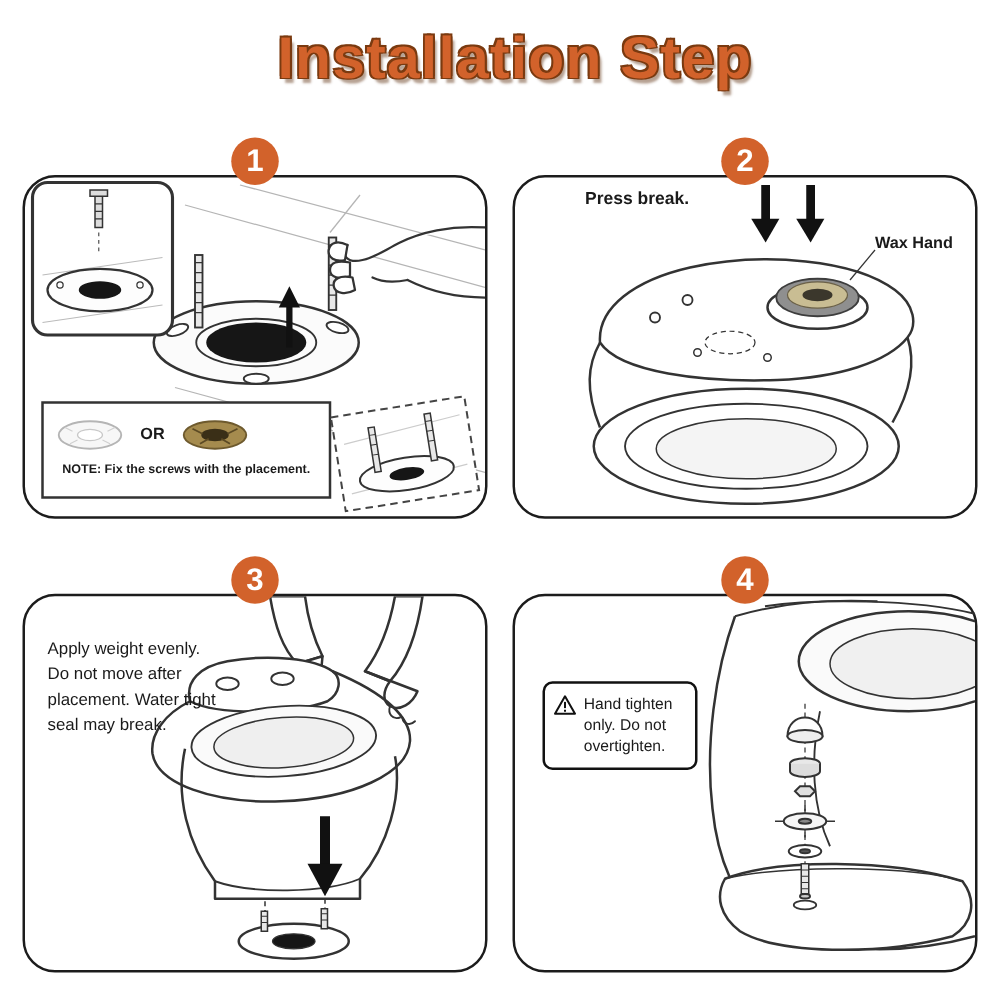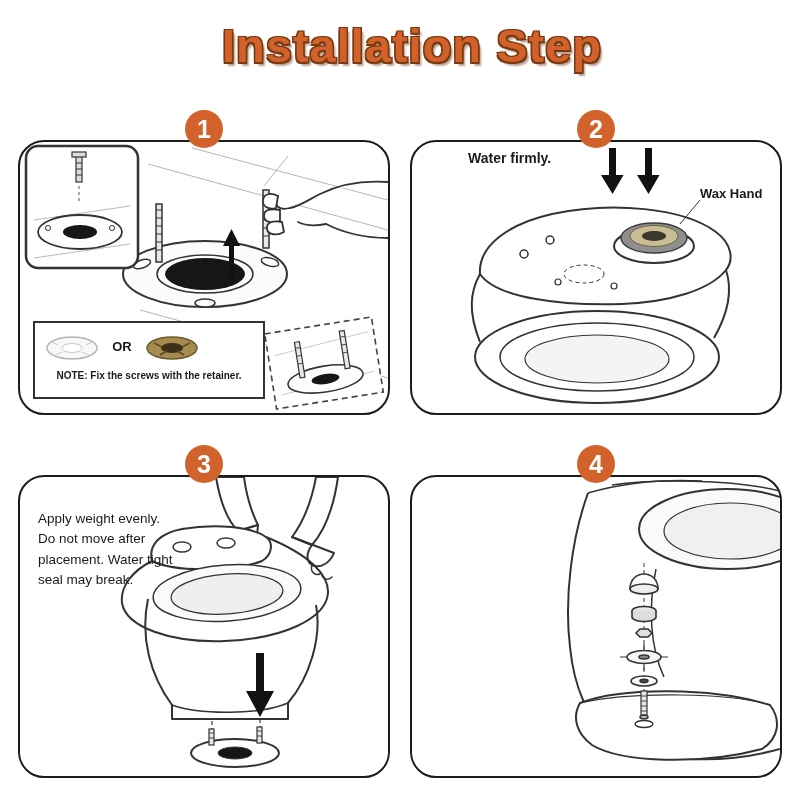--- a/index.html
+++ b/index.html
@@ -139,21 +139,21 @@
         <path d="M257 206 L352 197 M257 246 L352 237" stroke="#ccc" stroke-width="1"></path>
         <ellipse cx="303" cy="237" rx="38" ry="13" fill="#fdfdfd" stroke="#333" stroke-width="1.6"></ellipse>
         <ellipse cx="303" cy="237" rx="14" ry="5" fill="#161616"></ellipse>
         <rect x="278" y="196" width="5" height="36" fill="#e8e8e8" stroke="#333" stroke-width="1.2"></rect>
         <rect x="324" y="192" width="5" height="38" fill="#e8e8e8" stroke="#333" stroke-width="1.2"></rect>
         <path d="M278 202 h5 M278 210 h5 M278 218 h5 M324 198 h5 M324 206 h5 M324 214 h5" stroke="#333" stroke-width="0.8"></path>
       </g>
     </svg>
 
     <div class="ov p1-or">OR</div>
-    <div class="ov p1-note">NOTE: Fix the screws with the retainer.</div>
+    <div class="ov p1-note">NOTE: Fix the screws with the placement.</div>
   </section>
 
   <section class="panel" id="panel2">
     <div class="badge">2</div>
 
     <svg class="art" width="368" height="271" viewBox="0 0 368 271">
 
       <g fill="#111">
         <rect x="197" y="6" width="7" height="29"></rect>
         <polygon points="189,33 211.5,33 200.5,52"></polygon>
@@ -177,21 +177,21 @@
       </g>
 
       <g stroke="#3d3d3d" stroke-width="1.5">
         <ellipse cx="242" cy="96" rx="33" ry="15" fill="#8f8f8f"></ellipse>
         <ellipse cx="242" cy="94" rx="24" ry="10.5" fill="#c9bd93" stroke="#6b6148" stroke-width="1"></ellipse>
         <ellipse cx="242" cy="94" rx="12" ry="5" fill="#3b372c" stroke="none"></ellipse>
       </g>
       <path d="M268 82 L288 58" stroke="#333" stroke-width="1" fill="none"></path>
     </svg>
 
-    <div class="ov p2-press">Water firmly.</div>
+    <div class="ov p2-press">Press break.</div>
     <div class="ov p2-wax">Wax Hand</div>
   </section>
 
   <section class="panel" id="panel3">
     <div class="badge">3</div>
 
     <svg class="art" width="368" height="299" viewBox="0 0 368 299">
       <g stroke="#333" stroke-width="2" fill="#fff" stroke-linejoin="round" stroke-linecap="round">
         <path d="M196 0 C 200 24 206 42 218 54 L 238 48 C 230 32 226 16 224 0 Z"></path>
         <path d="M318 0 C 314 28 306 52 292 68 L 272 60 C 284 44 292 22 296 0 Z"></path>
@@ -253,15 +253,23 @@
         <path d="M198 180 l-7 0 M232 180 l7 0 M215 172 l0 -5 M215 188 l0 5" stroke-width="1.2"></path>
         <ellipse cx="215" cy="204" rx="13" ry="5" fill="#ffffff"></ellipse>
         <ellipse cx="215" cy="204" rx="4" ry="1.6" fill="#555555"></ellipse>
         <rect x="212" y="214" width="6" height="24" fill="#e8e8e8" stroke-width="1.2"></rect>
         <path d="M212 219 h6 M212 224 h6 M212 229 h6 M212 234 h6" stroke-width="0.9"></path>
         <ellipse cx="215" cy="240" rx="4" ry="1.8" fill="#cccccc"></ellipse>
         <ellipse cx="215" cy="247" rx="9" ry="3.5" fill="#ffffff" stroke-width="1.4"></ellipse>
       </g>
     </svg>
 
+    <div class="ov p4-warning">
+      <svg width="18" height="16" viewBox="0 0 18 16" style="flex:0 0 auto; margin-top:1px;">
+        <polygon points="9,1 17,15 1,15" fill="#fff" stroke="#111" stroke-width="1.6" stroke-linejoin="round"></polygon>
+        <rect x="8.2" y="5.5" width="1.6" height="5" fill="#111"></rect>
+        <rect x="8.2" y="11.8" width="1.6" height="1.6" fill="#111"></rect>
+      </svg>
+      <div class="warn-text">Hand tighten only. Do not overtighten.</div>
+    </div>
   </section>
 
 </div>
 
 </body></html>

